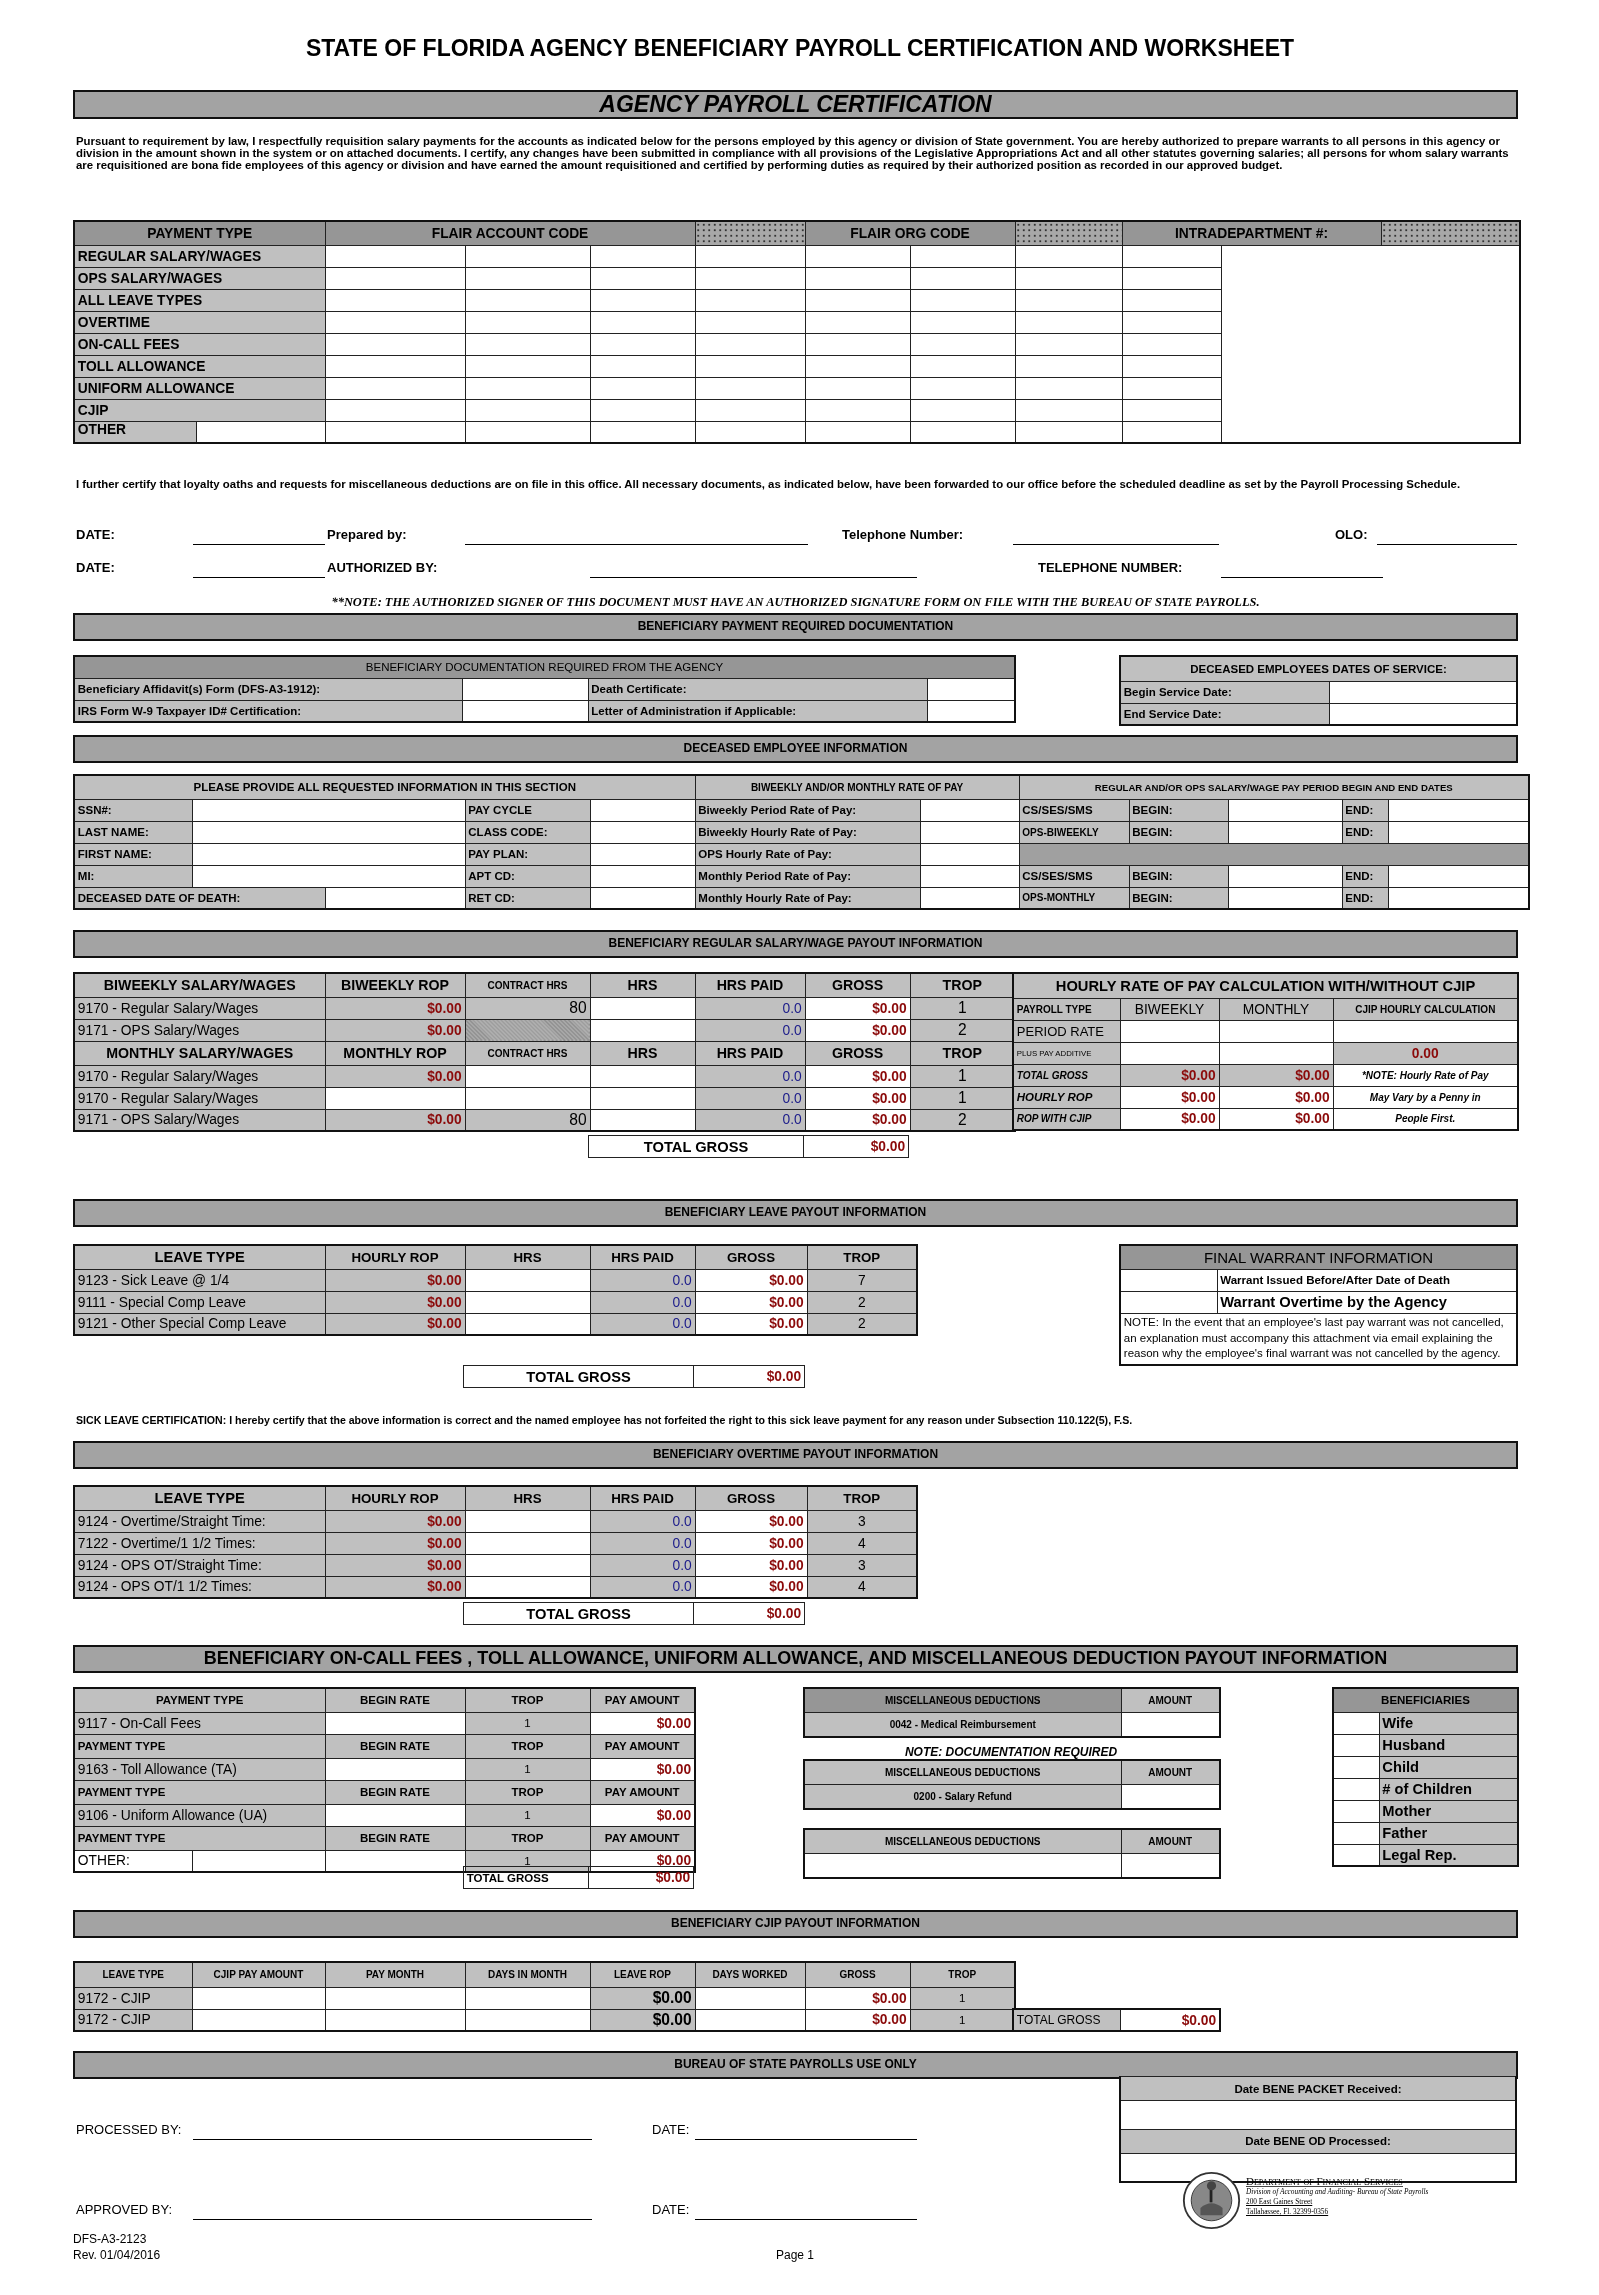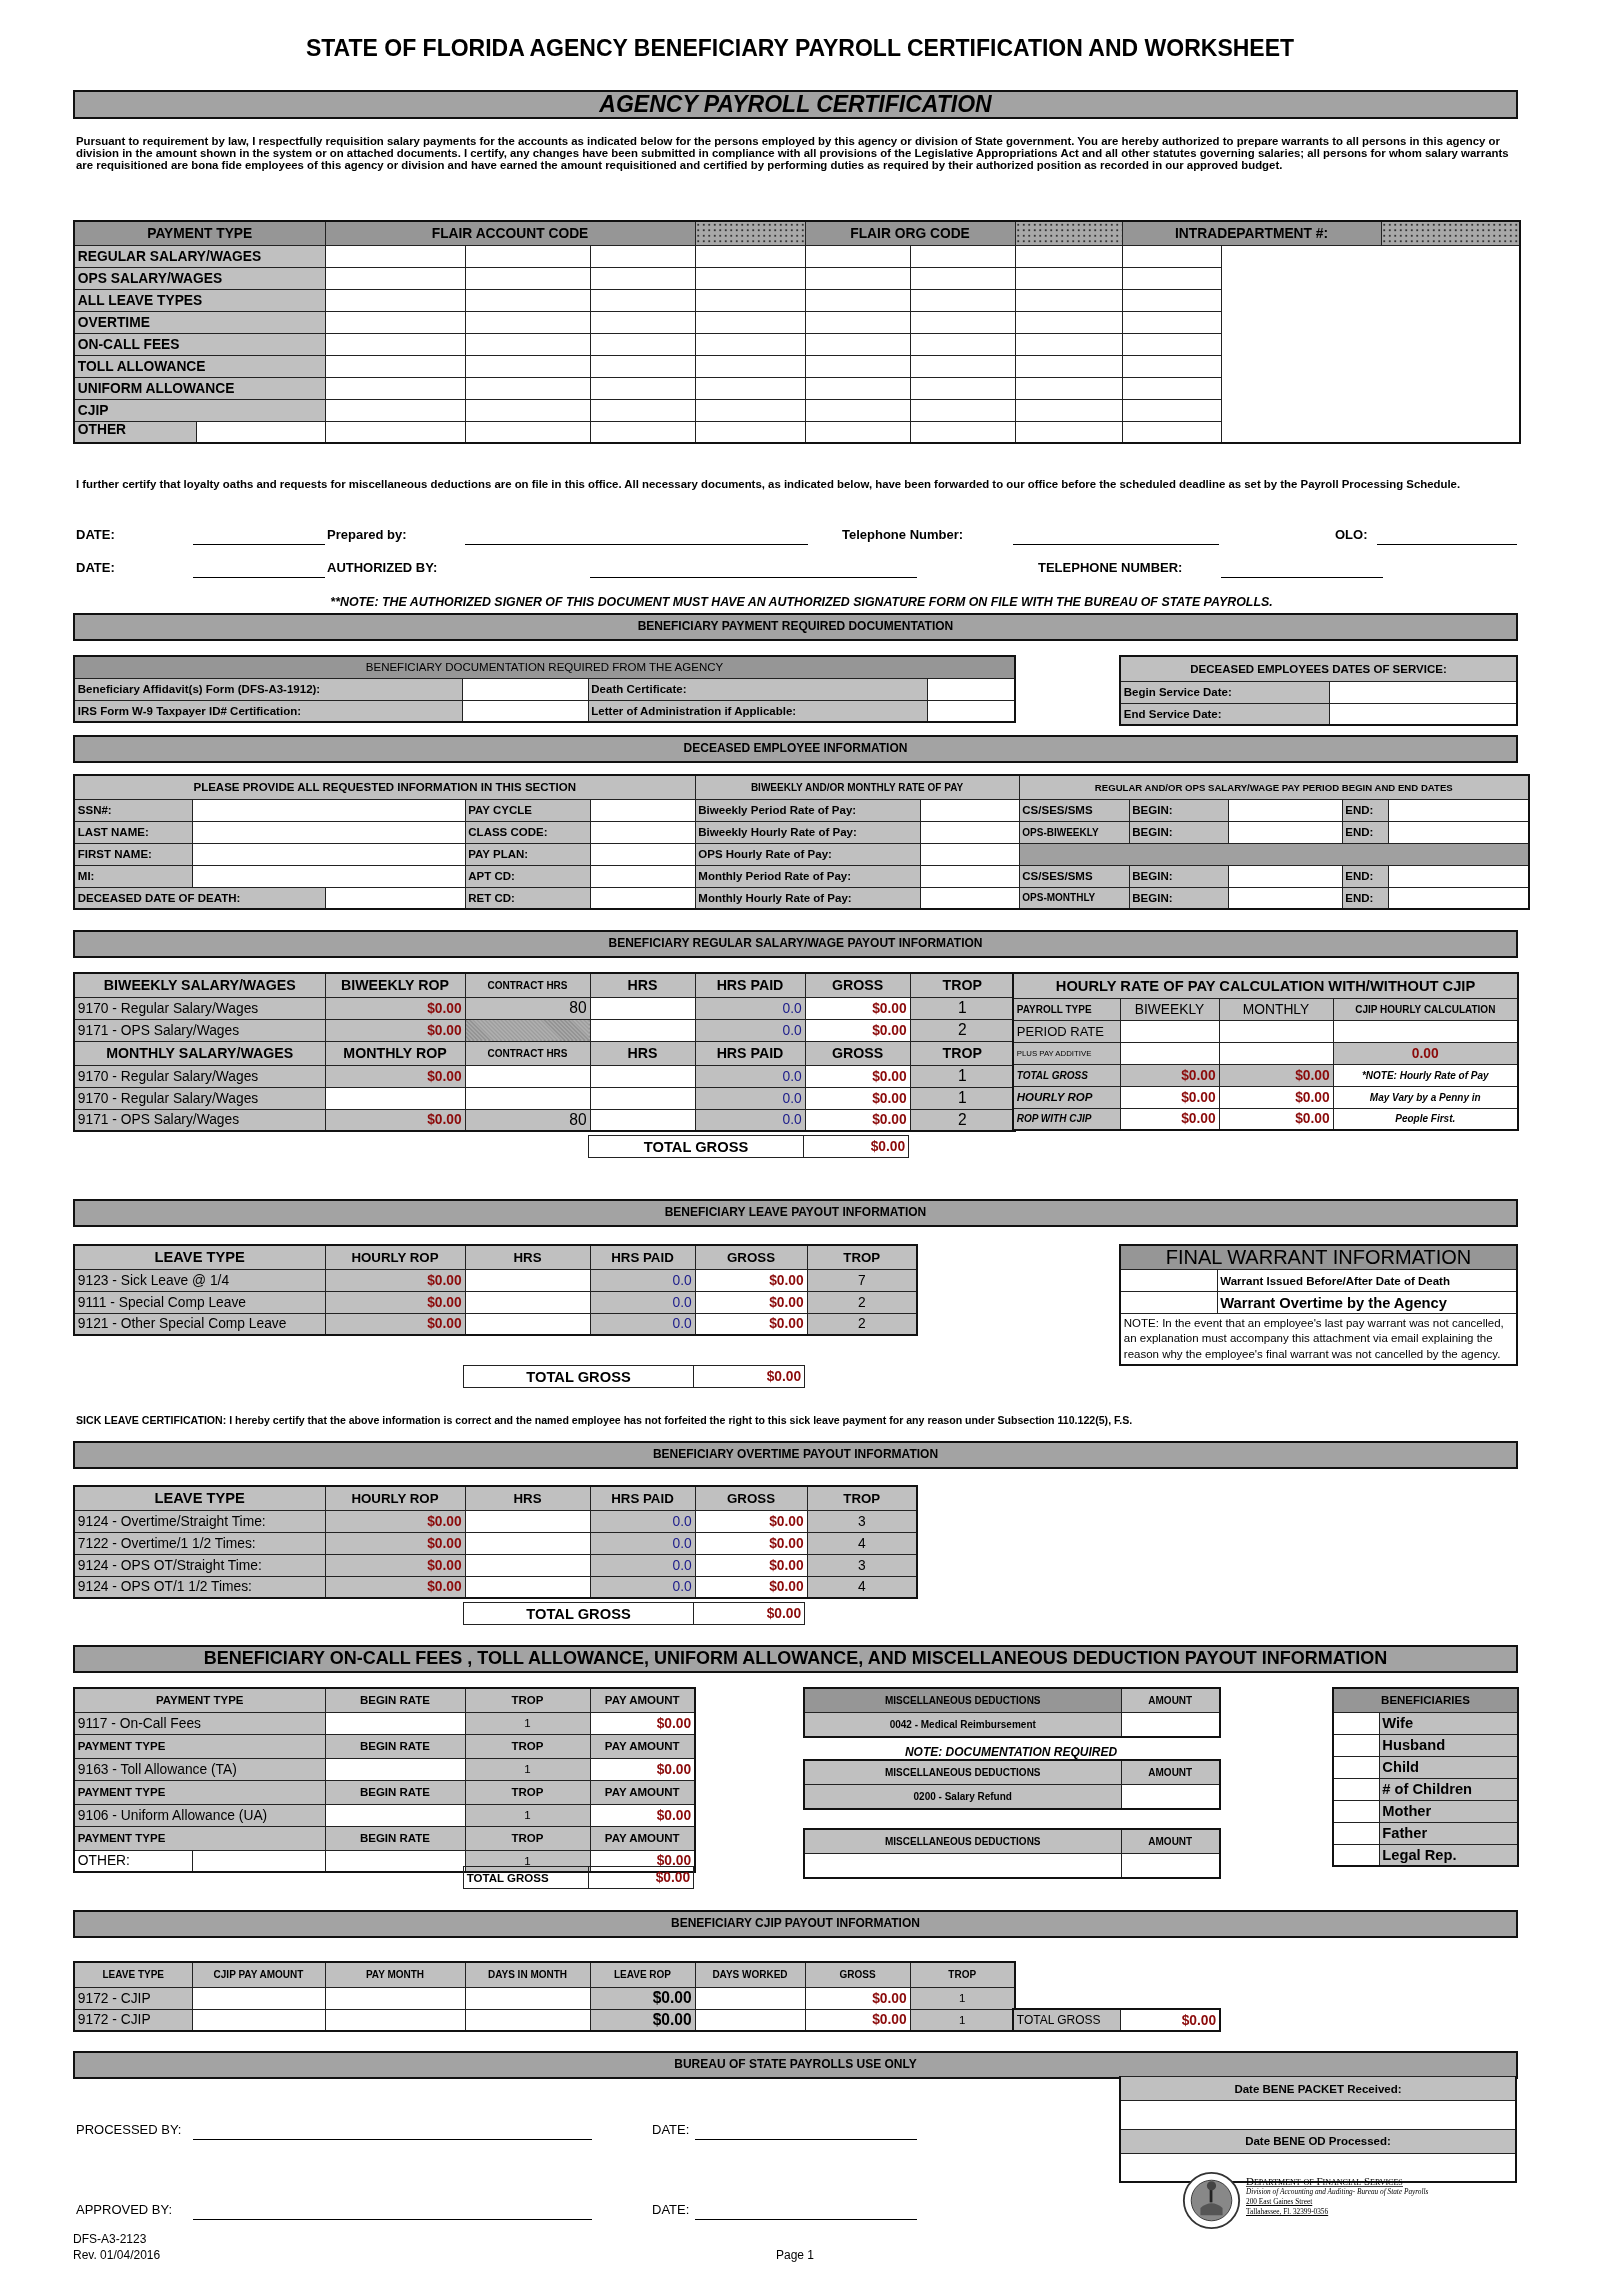--- a/index.html
+++ b/index.html
@@ -191,21 +191,21 @@
 <div class="abs sig-lbl" style="left:1335px; top:527px;">OLO:</div>
 <div class="abs line" style="left:1377px; top:544px; width:140px;"></div>
 
 <div class="abs sig-lbl" style="left:76px; top:560px;">DATE:</div>
 <div class="abs line" style="left:193px; top:577px; width:132px;"></div>
 <div class="abs sig-lbl" style="left:327px; top:560px;">AUTHORIZED BY:</div>
 <div class="abs line" style="left:590px; top:577px; width:327px;"></div>
 <div class="abs sig-lbl" style="left:1038px; top:560px;">TELEPHONE NUMBER:</div>
 <div class="abs line" style="left:1221px; top:577px; width:162px;"></div>
 
-<div class="abs note" style="left:79px; width:1445px; top:595px;">**NOTE:  THE AUTHORIZED SIGNER OF THIS DOCUMENT MUST HAVE AN AUTHORIZED SIGNATURE FORM ON FILE WITH THE BUREAU OF STATE PAYROLLS.</div>
+<div class="abs note" style="left:73px; width:1445px; top:595px;font-family:Liberation Serif, serif;">**NOTE:  THE AUTHORIZED SIGNER OF THIS DOCUMENT MUST HAVE AN AUTHORIZED SIGNATURE FORM ON FILE WITH THE BUREAU OF STATE PAYROLLS.</div>
 
 <div class="band sec" style="top:613px;">BENEFICIARY PAYMENT REQUIRED DOCUMENTATION</div>
 
 <table class="g outer" style="left:73px; top:655px; width:941px;">
   <colgroup>
       <col style="width:388px">
       <col style="width:126px">
       <col style="width:339px">
       <col style="width:88px">
     </colgroup>
@@ -537,21 +537,21 @@
 </tbody>
   </table>
 
 <table class="g outer" style="left:1119px; top:1244px; width:398px;">
   <colgroup>
       <col style="width:97px">
       <col style="width:300px">
     </colgroup>
   <tbody>
       <tr style="height:24px">
-        <td class="hdr" colspan="2" style="font-size:20px">FINAL WARRANT INFORMATION</td>
+        <td class="hdr" colspan="2" style="font-size:15px">FINAL WARRANT INFORMATION</td>
       </tr>
   <tr>
     <td class="wht"></td>
     <td class="wht b sm">Warrant Issued Before/After Date of Death</td>
   </tr>
   <tr>
     <td class="wht"></td>
     <td class="wht b" style="font-size:14.7px">Warrant Overtime by the Agency</td>
   </tr>
   <tr>

